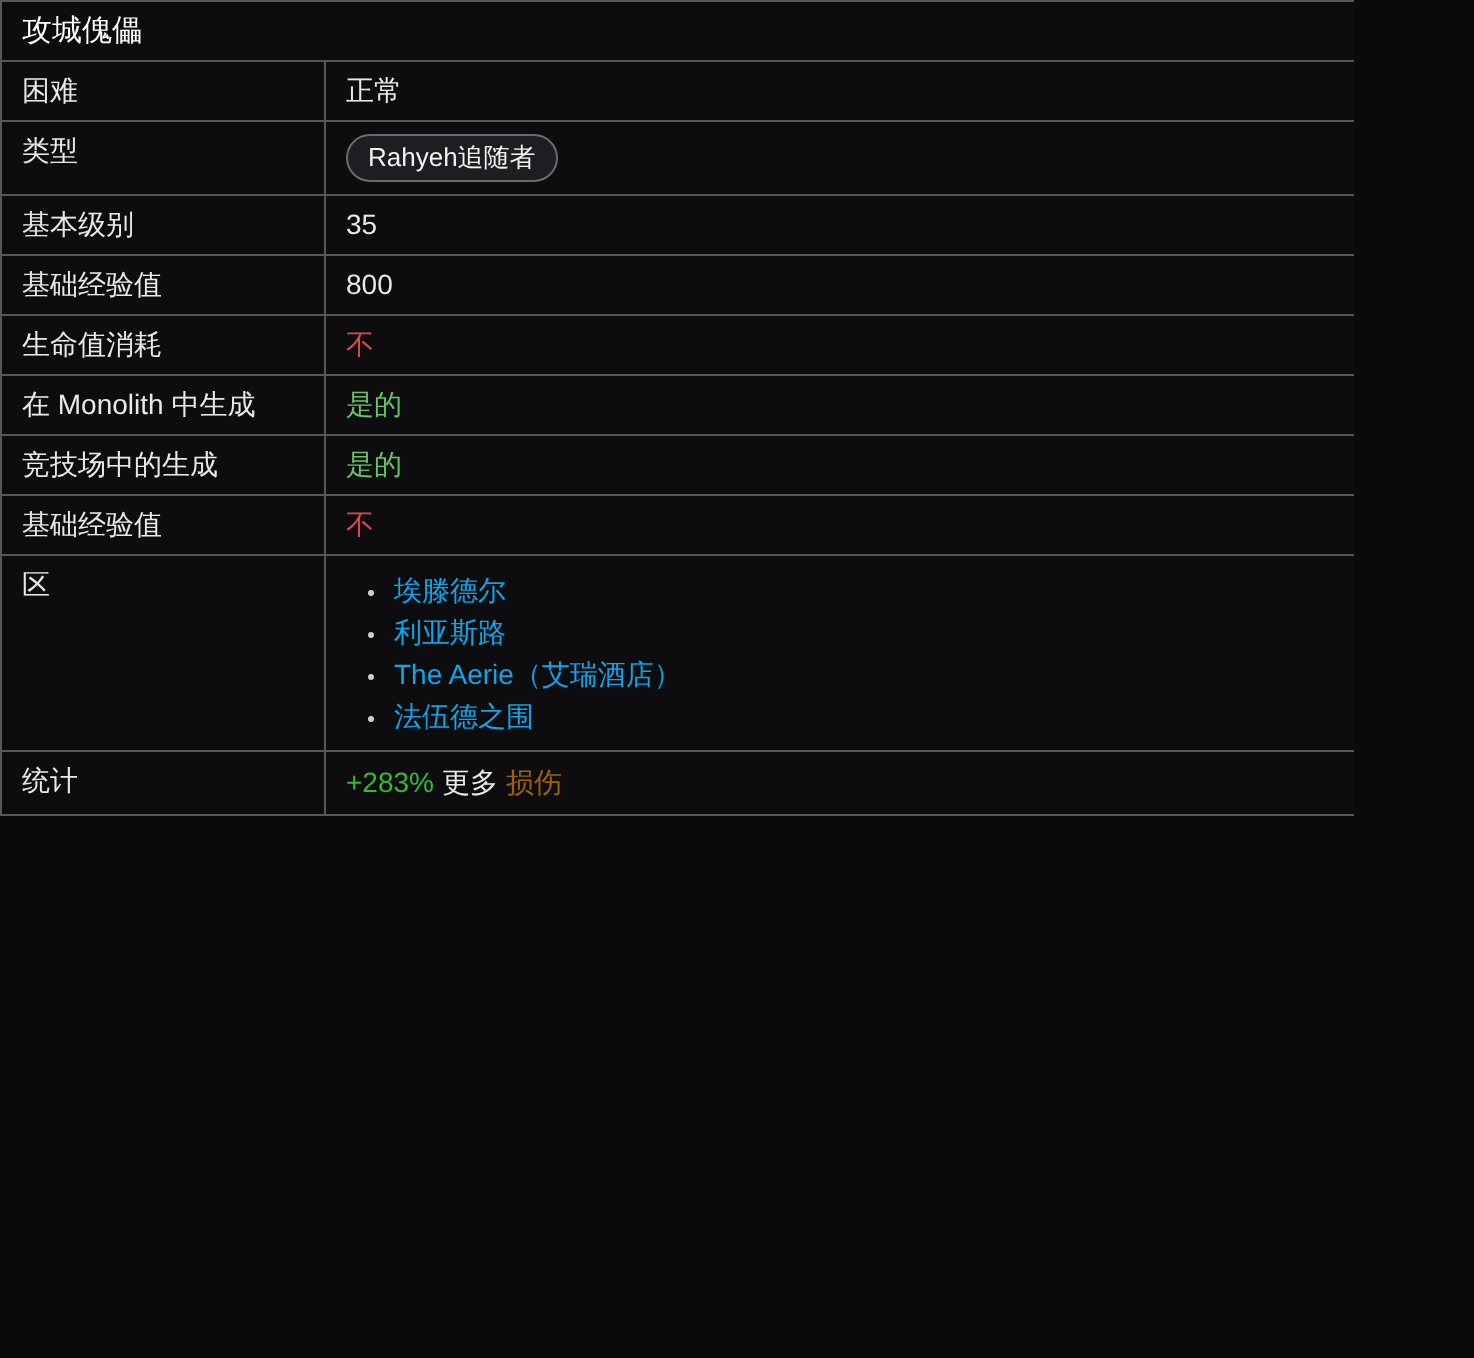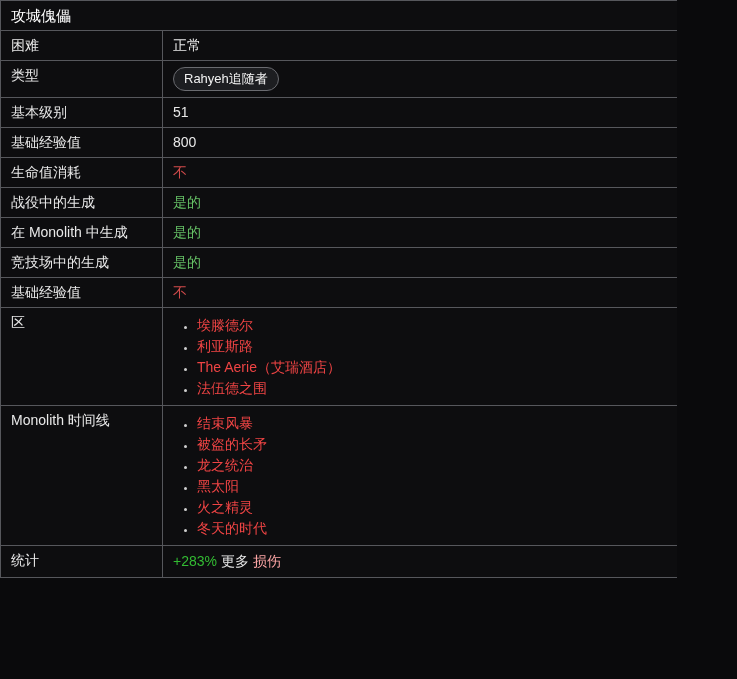--- a/index.html
+++ b/index.html
@@ -46,37 +46,37 @@
     padding: 2px 10px 3px 10px;
     margin: 1px 6px 1px 0;
     color: #f2f2f2;
     font-size: 13px;
     line-height: 17px;
     cursor: pointer;
   }
   .green  { color: #33bb33; }
   .yes    { color: #66c266; }
   .no     { color: #d14b4b; }
-  .orange { color: #fca5a5; }
+  .orange { color: #a16207; }
   .plain  { color: #e9e9e9; }
   .rline, .sline { line-height: 21px; }
   .rline .rname { margin-right: 6px; }
   .sline .sval, .sline .smid { margin-right: 4px; }
   ul.linklist {
     margin: 2px 0 2px 0;
     padding-left: 24px;
   }
   ul.linklist li {
     margin: 1px 0;
     color: #cfcfcf;
     line-height: 20px;
   }
   ul.linklist li::marker { color: #cfcfcf; font-size: 11px; }
   a.wlink {
-    color: #ef4444;
+    color: #0ea5e9;
     text-decoration: none;
     cursor: pointer;
   }
 </style>
 </head>
 <body>
 
 <div class="page">
   <table class="infobox">
     <colgroup>
@@ -98,37 +98,33 @@
       <th>类型</th>
       <td>
         <span class="tag-btn">Rahyeh追随者</span>
       </td>
     </tr>
 
 
 
     <tr class="single">
       <th>基本级别</th>
-      <td>51</td>
+      <td>35</td>
     </tr>
 
     <tr class="single">
       <th>基础经验值</th>
       <td>800</td>
     </tr>
 
     <tr class="single">
       <th>生命值消耗</th>
       <td class="no">不</td>
     </tr>
 
-    <tr class="single">
-      <th>战役中的生成</th>
-      <td class="yes">是的</td>
-    </tr>
 
     <tr class="single">
       <th>在 Monolith 中生成</th>
       <td class="yes">是的</td>
     </tr>
 
     <tr class="single">
       <th>竞技场中的生成</th>
       <td class="yes">是的</td>
     </tr>
@@ -143,33 +139,20 @@
       <td>
         <ul class="linklist">
           <li><a class="wlink">埃滕德尔</a></li>
           <li><a class="wlink">利亚斯路</a></li>
           <li><a class="wlink">The Aerie（艾瑞酒店）</a></li>
           <li><a class="wlink">法伍德之围</a></li>
         </ul>
       </td>
     </tr>
 
-    <tr>
-      <th>Monolith 时间线</th>
-      <td>
-        <ul class="linklist">
-          <li><a class="wlink">结束风暴</a></li>
-          <li><a class="wlink">被盗的长矛</a></li>
-          <li><a class="wlink">龙之统治</a></li>
-          <li><a class="wlink">黑太阳</a></li>
-          <li><a class="wlink">火之精灵</a></li>
-          <li><a class="wlink">冬天的时代</a></li>
-        </ul>
-      </td>
-    </tr>
 
     <tr>
       <th>统计</th>
       <td>
         <div class="sline">
           <span class="sval green">+283%</span><span class="smid plain">更多</span><span class="orange">损伤</span>
         </div>
 
       </td>
     </tr>

